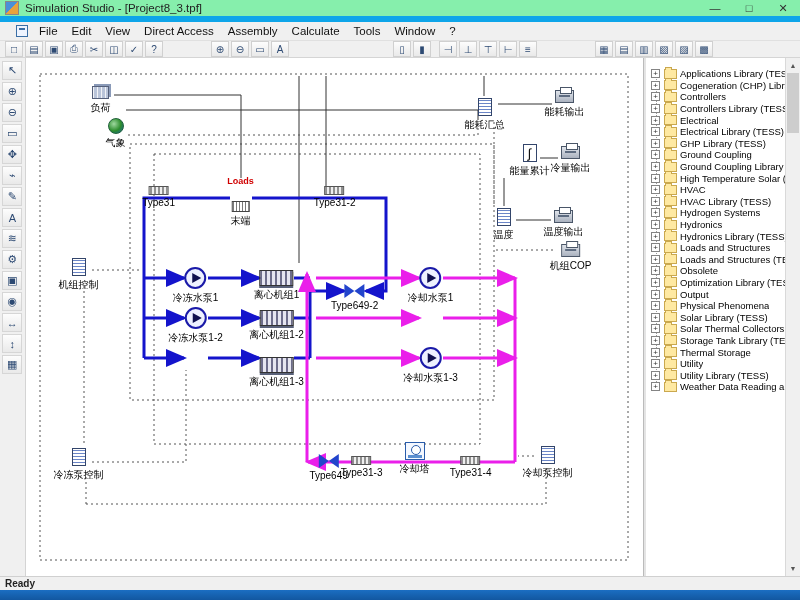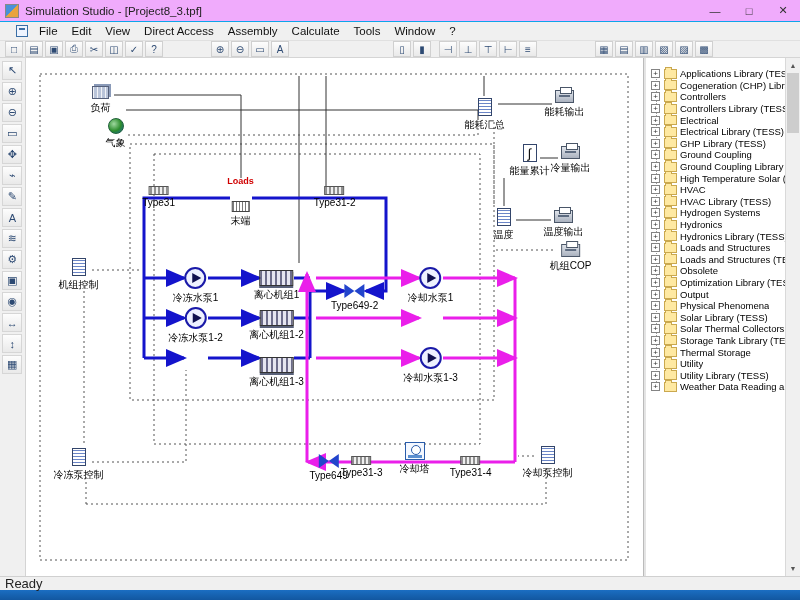--- a/index.html
+++ b/index.html
@@ -1,21 +1,21 @@
 <!DOCTYPE html>
 <html><head>
 <meta charset="utf-8">
 <style>
   * { margin:0; padding:0; box-sizing:border-box; }
   html,body { width:800px; height:600px; overflow:hidden;
     font-family:"Liberation Sans","DejaVu Sans",sans-serif; background:#f0f0f0; }
 
   
-  .titlebar { height:22px; background:#f0abfc; display:flex; align-items:center;
-    padding-left:5px; border-bottom:1px solid #0ea5e9; }
+  .titlebar { height:22px; background:#86efac; display:flex; align-items:center;
+    padding-left:5px; border-bottom:6px solid #0ea5e9; }
   .app-icon { width:14px; height:14px; border:1px solid #888;
     background:linear-gradient(135deg,#4a90d9 50%,#e8a33d 50%); }
   .title-text { font-size:11.5px; color:#222; margin-left:6px; }
   .win-controls { margin-left:auto; display:flex; height:22px; }
   .wc { width:34px; display:flex; align-items:center; justify-content:center;
     font-size:11px; color:#333; }
 
   
   .menubar { height:18px; background:#f0f0f0; display:flex; align-items:center;
     font-size:11.5px; color:#111; padding-left:16px; }
@@ -111,21 +111,21 @@
   .tree-label { font-size:9.5px; color:#000; white-space:nowrap; overflow:hidden; }
   .vscroll { width:15px; background:#f0f0f0; border-left:1px solid #d9d9d9;
     display:flex; flex-direction:column; }
   .sb-btn { height:15px; display:flex; align-items:center; justify-content:center;
     font-size:7px; color:#555; background:#f0f0f0; }
   .sb-track { flex:1; position:relative; }
   .sb-thumb { position:absolute; left:1px; right:1px; top:0; height:60px; background:#cdcdcd; }
 
   
   .statusbar { height:14px; background:#f0f0f0; border-top:1px solid #d0d0d0;
-    font-size:13px; color:#222; display:flex; align-items:center; padding-left:5px; }
+    font-size:10px; color:#222; display:flex; align-items:center; padding-left:5px;font-weight:bold; }
   .taskbar-strip { height:10px; background:linear-gradient(#1b6ec2,#1257a0); }
 </style>
 </head>
 <body>
 
 <div class="titlebar">
   <span class="app-icon"></span>
   <span class="title-text">Simulation Studio - [Project8_3.tpf]</span>
   <div class="win-controls">
     <div class="wc">—</div>

